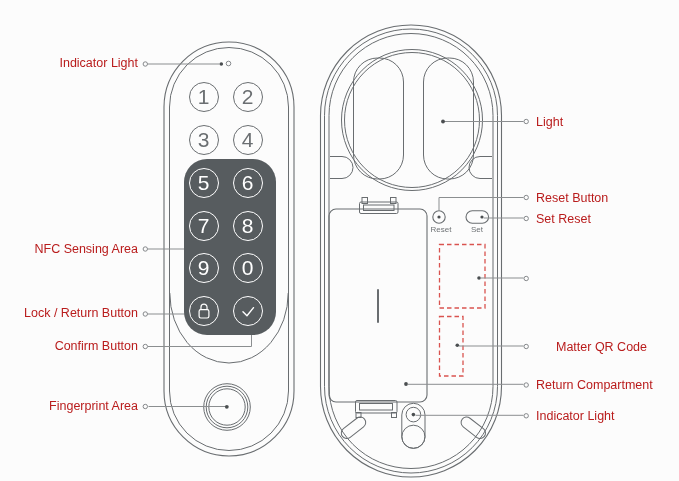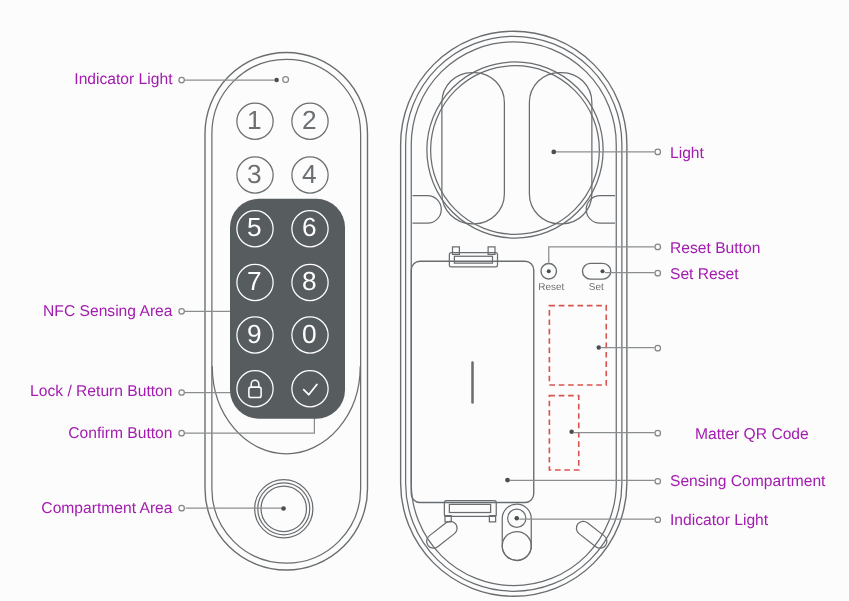--- a/index.html
+++ b/index.html
@@ -18,21 +18,21 @@
     position:absolute;width:30px;height:30px;border-radius:50%;
     display:flex;align-items:center;justify-content:center;
     font-size:21px;box-sizing:border-box;
   }
   .key.light{border:1.2px solid #6b6f72;color:#6b6f72;}
   .key.dark{border:1.3px solid #ffffff;color:#ffffff;}
   .key svg{display:block;}
 
   .callout{
     position:absolute;height:16px;line-height:16px;font-size:12.5px;
-    color:#a21caf;white-space:nowrap;
+    color:#b91c1c;white-space:nowrap;
   }
   .callout.left{text-align:right;}
   .tinylabel{
     position:absolute;transform:translateX(-50%);
     font-size:8px;line-height:9px;color:#6d7174;white-space:nowrap;
   }
 </style>
 </head>
 <body>
 
@@ -209,26 +209,26 @@
     <div class="key dark" style="left:232.5px;top:295.5px">
       <svg width="30" height="30" viewBox="0 0 30 30">
         <path d="M9.6 15.8 l4.3 4.3 L20.9 11.4" fill="none" stroke="#ffffff" stroke-width="1.5" stroke-linecap="round" stroke-linejoin="round"></path>
       </svg>
     </div>
 
     <div class="callout left" style="right:541px;top:55px">Indicator Light</div>
     <div class="callout left" style="right:541px;top:241px">NFC Sensing Area</div>
     <div class="callout left" style="right:541px;top:305px">Lock / Return Button</div>
     <div class="callout left" style="right:541px;top:338px">Confirm Button</div>
-    <div class="callout left" style="right:541px;top:398px">Compartment Area</div>
+    <div class="callout left" style="right:541px;top:398px">Fingerprint Area</div>
 
     <div class="callout" style="left:536px;top:114px">Light</div>
     <div class="callout" style="left:536px;top:190px">Reset Button</div>
     <div class="callout" style="left:536px;top:211px">Set Reset</div>
     <div class="callout" style="left:556px;top:339px">Matter QR Code</div>
-    <div class="callout" style="left:536px;top:377px">Sensing Compartment</div>
+    <div class="callout" style="left:536px;top:377px">Return Compartment</div>
     <div class="callout" style="left:536px;top:408px">Indicator Light</div>
 
     <div class="tinylabel" style="left:441px;top:225px">Reset</div>
     <div class="tinylabel" style="left:477px;top:225px">Set</div>
 
   </div>
 </div>
 
 </body></html>

